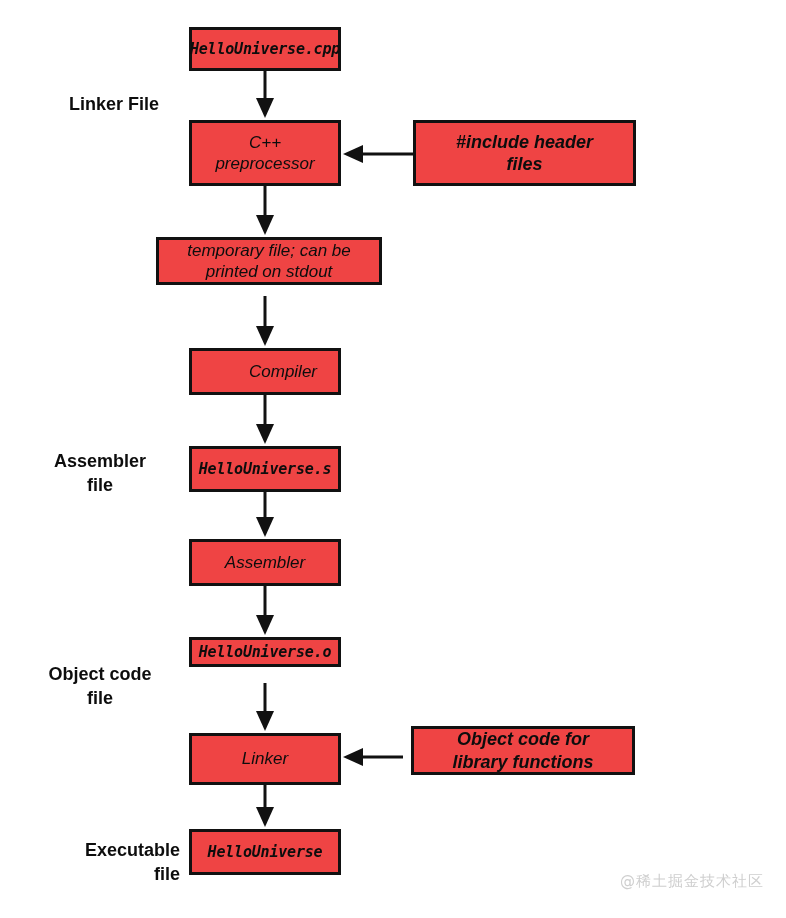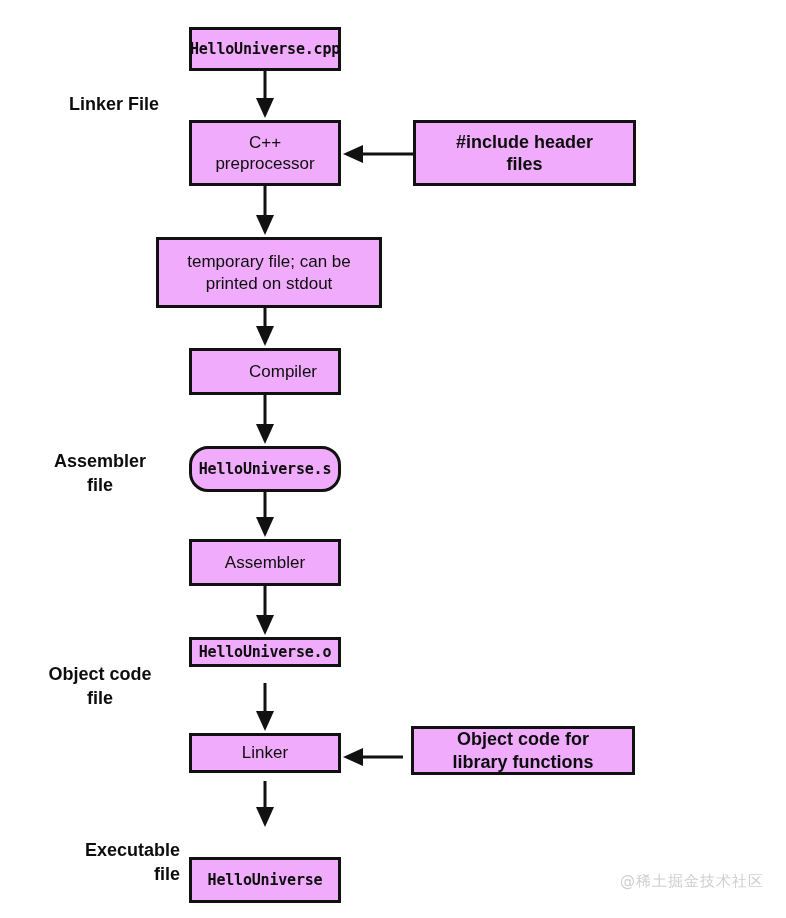--- a/index.html
+++ b/index.html
@@ -12,28 +12,29 @@
     width: 786px;
     height: 918px;
     background: #ffffff;
     overflow: hidden;
     font-family: "Liberation Sans", sans-serif;
   }
   .node {
     position: absolute;
     box-sizing: border-box;
     border: 3px solid #111111;
-    background: #f0abfc;
+    background: #ef4444;
     display: flex;
     align-items: center;
     justify-content: center;
     text-align: center;
     color: #0d0d0d;
     line-height: 1.25;
     z-index: 3;
+    font-style: italic;
   }
   .node.mono {
     font-family: "DejaVu Sans Mono", "Liberation Mono", monospace;
     font-weight: 700;
     font-size: 15px;
     letter-spacing: -0.2px;
   }
   .node.sans {
     font-family: "Liberation Sans", sans-serif;
     font-weight: 400;
@@ -147,39 +148,39 @@
   <div id="nodes-layer">
       <div class="node mono" style="left: 189px; top: 27px; width: 152px; height: 44px;">
         <span>HelloUniverse.cpp</span>
       </div>
       <div class="node sans" style="left: 189px; top: 120px; width: 152px; height: 66px;">
         <span>C++<br>preprocessor</span>
       </div>
       <div class="node sans-bold" style="left: 413px; top: 120px; width: 223px; height: 66px;">
         <span>#include header<br>files</span>
       </div>
-      <div class="node sans" style="left: 156px; top: 237px; width: 226px; height: 71px;">
+      <div class="node sans" style="left: 156px; top: 237px; width: 226px; height: 48px;">
         <span>temporary file; can be<br>printed on stdout</span>
       </div>
       <div class="node sans" style="left: 189px; top: 348px; width: 152px; height: 47px; padding-left: 36px;">
         <span>Compiler</span>
       </div>
-      <div class="node mono" style="left: 189px; top: 446px; width: 152px; height: 46px; border-radius: 19px;">
+      <div class="node mono" style="left: 189px; top: 446px; width: 152px; height: 46px;">
         <span>HelloUniverse.s</span>
       </div>
       <div class="node sans" style="left: 189px; top: 539px; width: 152px; height: 47px;">
         <span>Assembler</span>
       </div>
       <div class="node mono" style="left: 189px; top: 637px; width: 152px; height: 30px;">
         <span>HelloUniverse.o</span>
       </div>
-      <div class="node sans" style="left: 189px; top: 733px; width: 152px; height: 40px;">
+      <div class="node sans" style="left: 189px; top: 733px; width: 152px; height: 52px;">
         <span>Linker</span>
       </div>
       <div class="node sans-bold" style="left: 403px; top: 726px; width: 224px; height: 49px; margin-left: 8px;">
         <span>Object code for<br>library functions</span>
       </div>
-      <div class="node mono" style="left: 189px; top: 829px; width: 152px; height: 46px; margin-top: 28px;">
+      <div class="node mono" style="left: 189px; top: 829px; width: 152px; height: 46px;">
         <span>HelloUniverse</span>
       </div>
     </div>
   <div class="watermark" id="watermark" style="left: 620px; top: 872px;">@稀土掘金技术社区</div>
 </div>
 
 </body></html>

